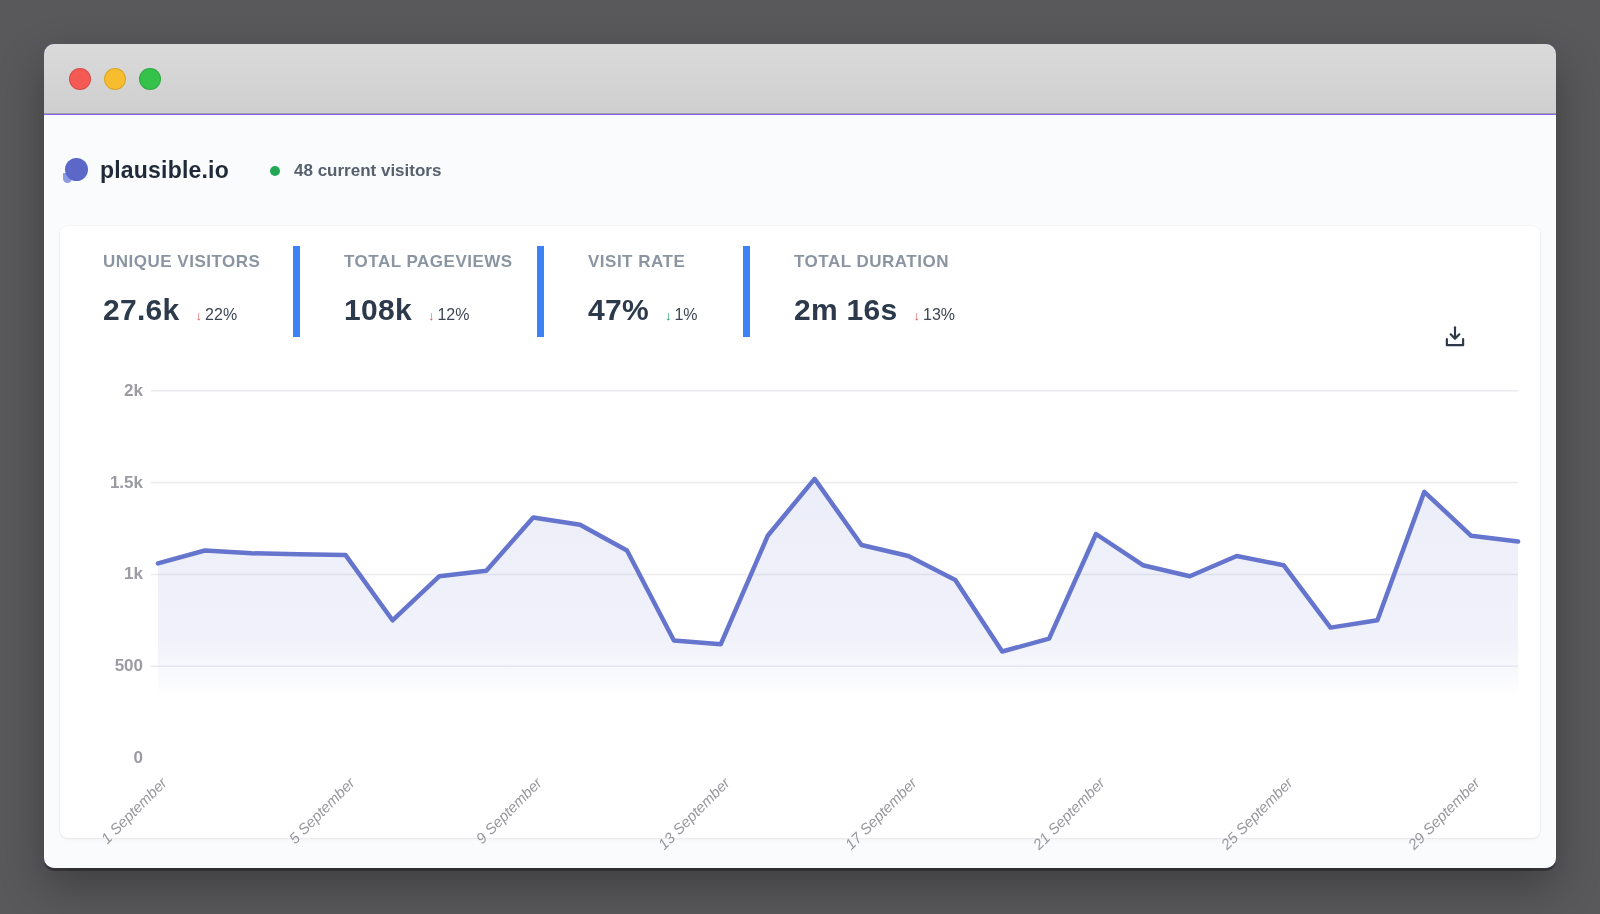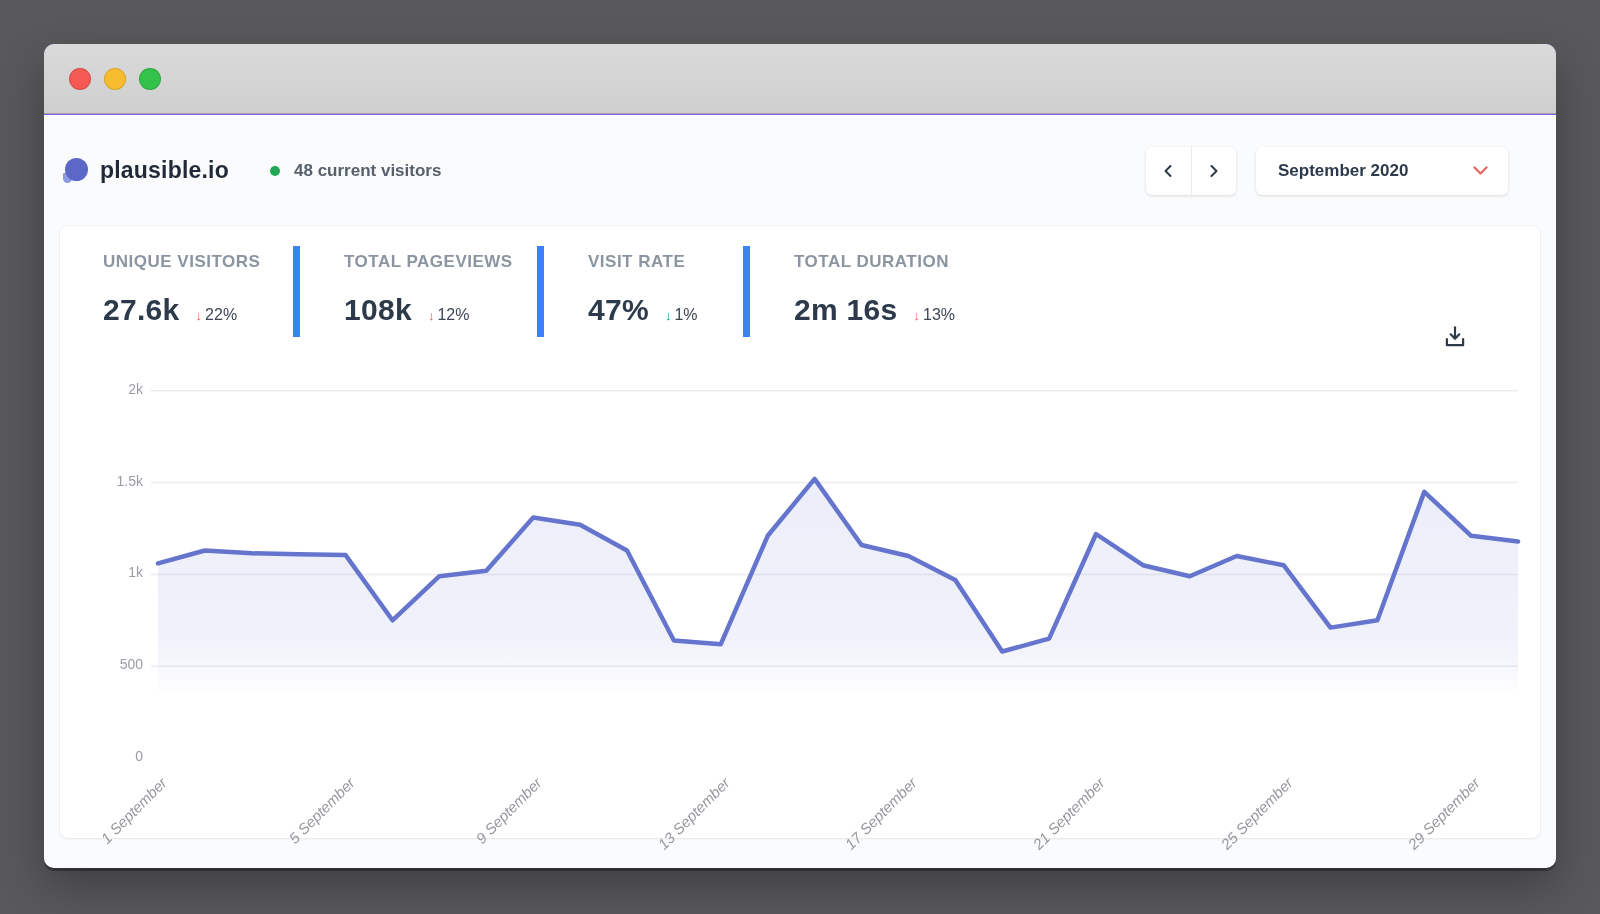--- a/index.html
+++ b/index.html
@@ -67,21 +67,21 @@
   .stat-main { display: flex; align-items: baseline; gap: 16px; margin-top: 21px; }
   .stat-value { font-size: 30px; font-weight: bold; color: #2c3a4b; letter-spacing: 0.3px; }
   .stat-change { font-size: 16px; color: #3d4654; display: flex; align-items: baseline; gap: 3px; }
   .stat-arrow { font-size: 13px; }
 
   .download-btn { position: absolute; right: 72px; top: 98px; width: 26px; height: 26px; cursor: pointer; }
 
   .chart-wrap { position: absolute; inset: 0; }
   .chart-svg { position: absolute; left: 95px; top: 160px; overflow: visible; }
   .y-label { position: absolute; left: 25px; width: 58px; text-align: right;
-    font-size: 14px; color: #9b9ba4; }
+    font-size: 17px; color: #9b9ba4; font-weight: bold; }
   .x-label { position: absolute; top: 548px; white-space: nowrap;
     font-size: 15px; font-style: italic; color: #97979d;
     transform-origin: 100% 0; transform: translateX(-100%) rotate(-45deg); }
 </style>
 </head>
 <body>
 
 <div class="window">
   <div class="titlebar">
     <div class="traffic">
@@ -100,40 +100,20 @@
           <div class="bubble"></div>
         </div>
         <div class="site-name">plausible.io</div>
       </div>
 
       <div class="visitors">
         <div class="dot" style="background-color: rgb(34, 168, 84);"></div>
         <div class="vtext">48 current visitors</div>
       </div>
 
-      <div class="controls">
-        <div class="seg">
-          <div class="seg-btn">
-            <svg width="13" height="14" viewBox="0 0 13 14">
-              <polyline points="8.5,2 3.5,7 8.5,12" fill="none" stroke-width="2" stroke-linecap="round" stroke-linejoin="round" style="stroke: rgb(45, 56, 72);"></polyline>
-            </svg>
-          </div>
-          <div class="seg-btn">
-            <svg width="13" height="14" viewBox="0 0 13 14">
-              <polyline points="4.5,2 9.5,7 4.5,12" fill="none" stroke-width="2" stroke-linecap="round" stroke-linejoin="round" style="stroke: rgb(45, 56, 72);"></polyline>
-            </svg>
-          </div>
-        </div>
-        <div class="dropdown">
-          <span class="dtext">September 2020</span>
-          <svg width="15" height="10" viewBox="0 0 15 10">
-            <polyline points="1.5,1.5 7.5,7.5 13.5,1.5" fill="none" stroke-width="2.2" stroke-linecap="round" stroke-linejoin="round" style="stroke: rgb(232, 99, 90);"></polyline>
-          </svg>
-        </div>
-      </div>
     </div>
 
     <div class="card">
 
       <div class="stats">
         <div class="stat">
           <div class="stat-label">UNIQUE VISITORS</div>
           <div class="stat-main">
             <span class="stat-value">27.6k</span>
             <span class="stat-change">

